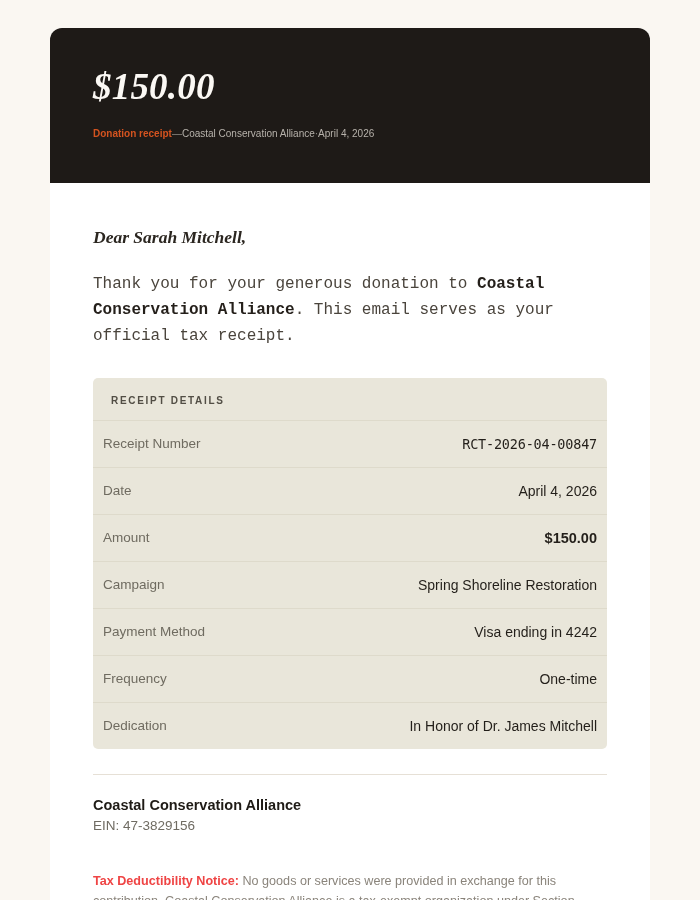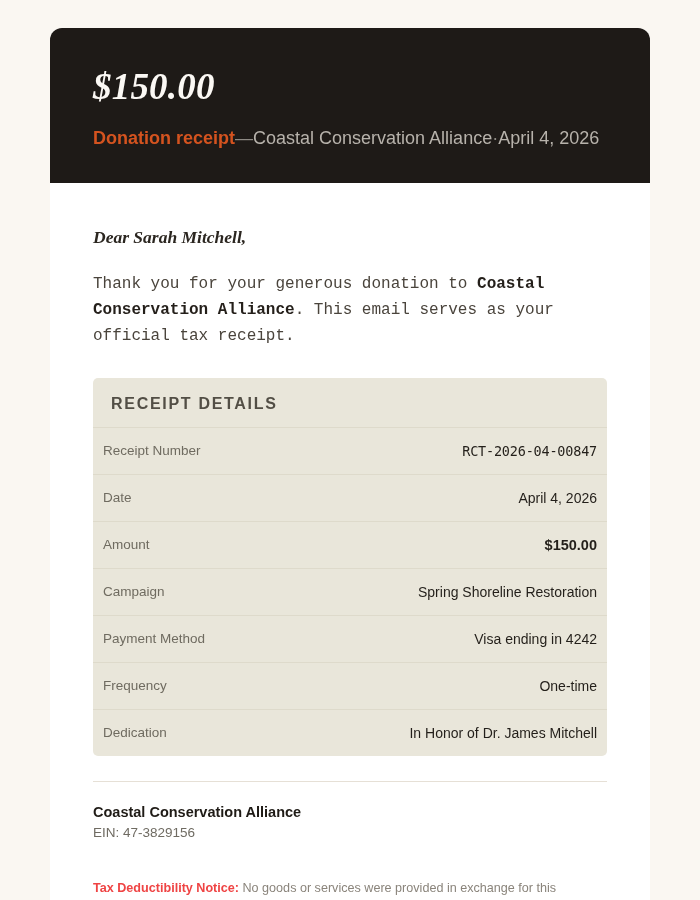--- a/index.html
+++ b/index.html
@@ -44,21 +44,21 @@
     font-family: "Liberation Serif", serif;
     font-style: italic;
     font-weight: bold;
     font-size: 37px;
     line-height: 1;
     color: #fbf8f4;
     letter-spacing: 0.2px;
     margin: 0 0 22px 0;
   }
   .hero-sub {
-    font-size: 18px;
+    font-size: 10px;
     line-height: 1.3;
     color: #b7b2ab;
     white-space: nowrap;
   }
   .hero-kicker {
     color: #d4531f;
     font-weight: bold;
   }
   .hero-sep {
     color: #8e8a84;
@@ -93,21 +93,21 @@
   }
 
   
   .details {
     background: #e9e6da;
     border-radius: 5px;
     margin-top: 14px;
     overflow: hidden;
   }
   .details-title {
-    font-size: 16px;
+    font-size: 10px;
     font-weight: bold;
     letter-spacing: 1.7px;
     color: #524e45;
     padding: 17px 18px 14px 18px;
     border-bottom: 1px solid #dedacb;
   }
   .row {
     display: flex;
     align-items: center;
     justify-content: space-between;

